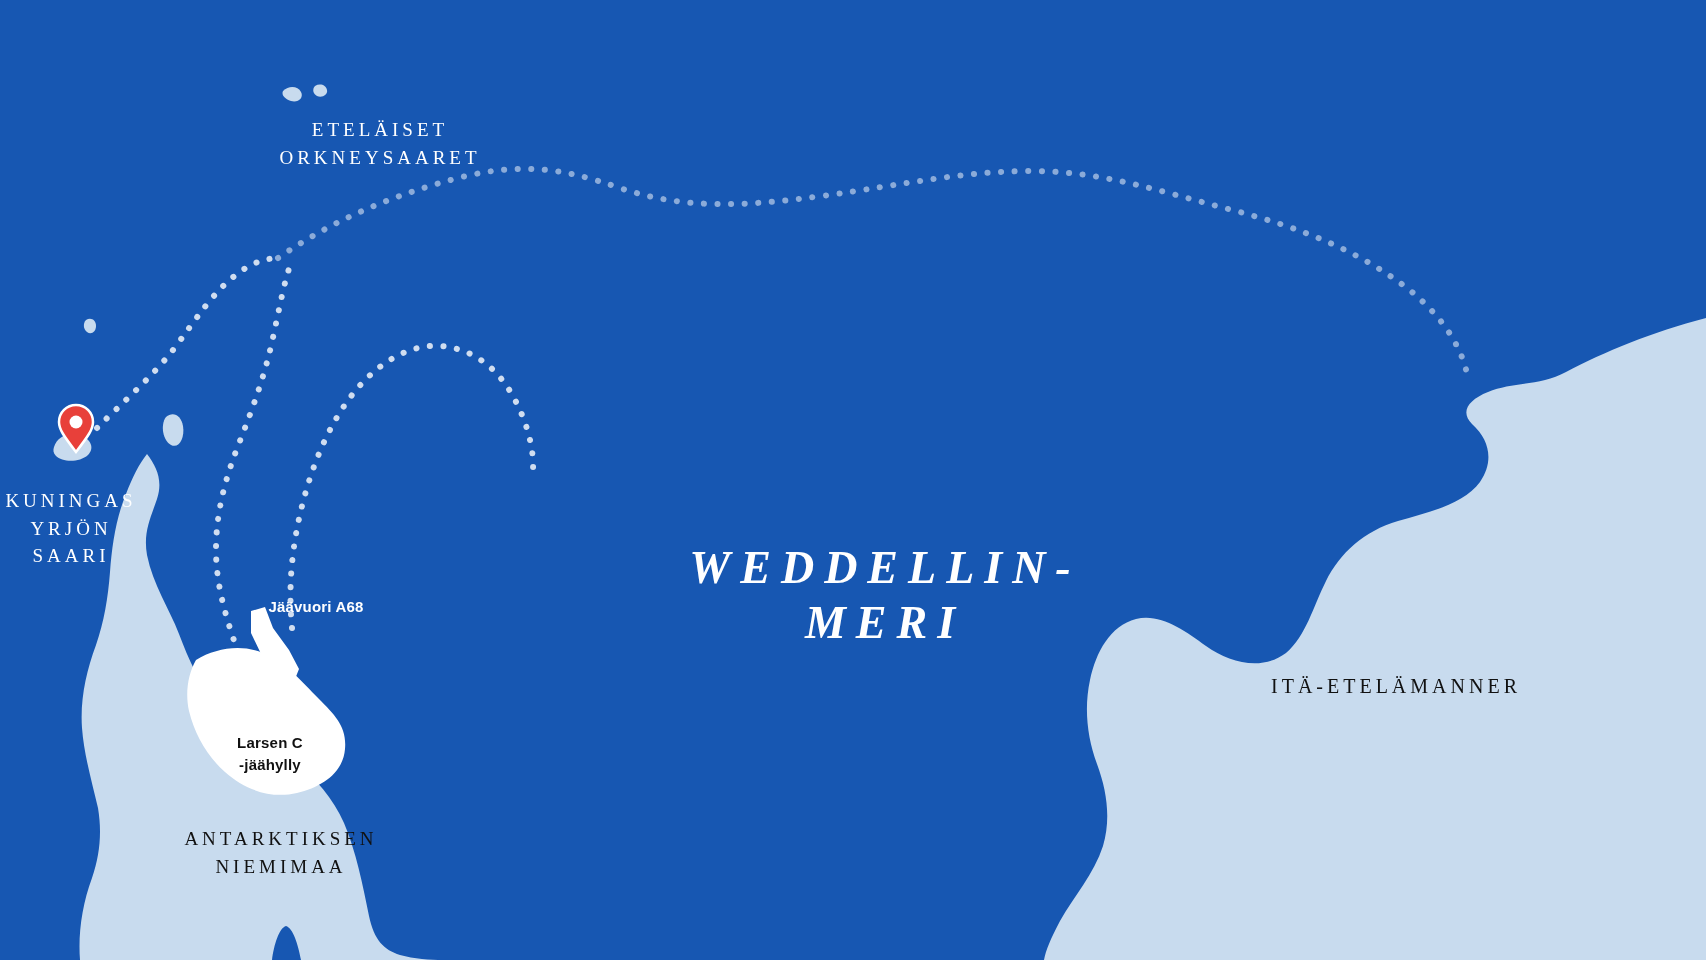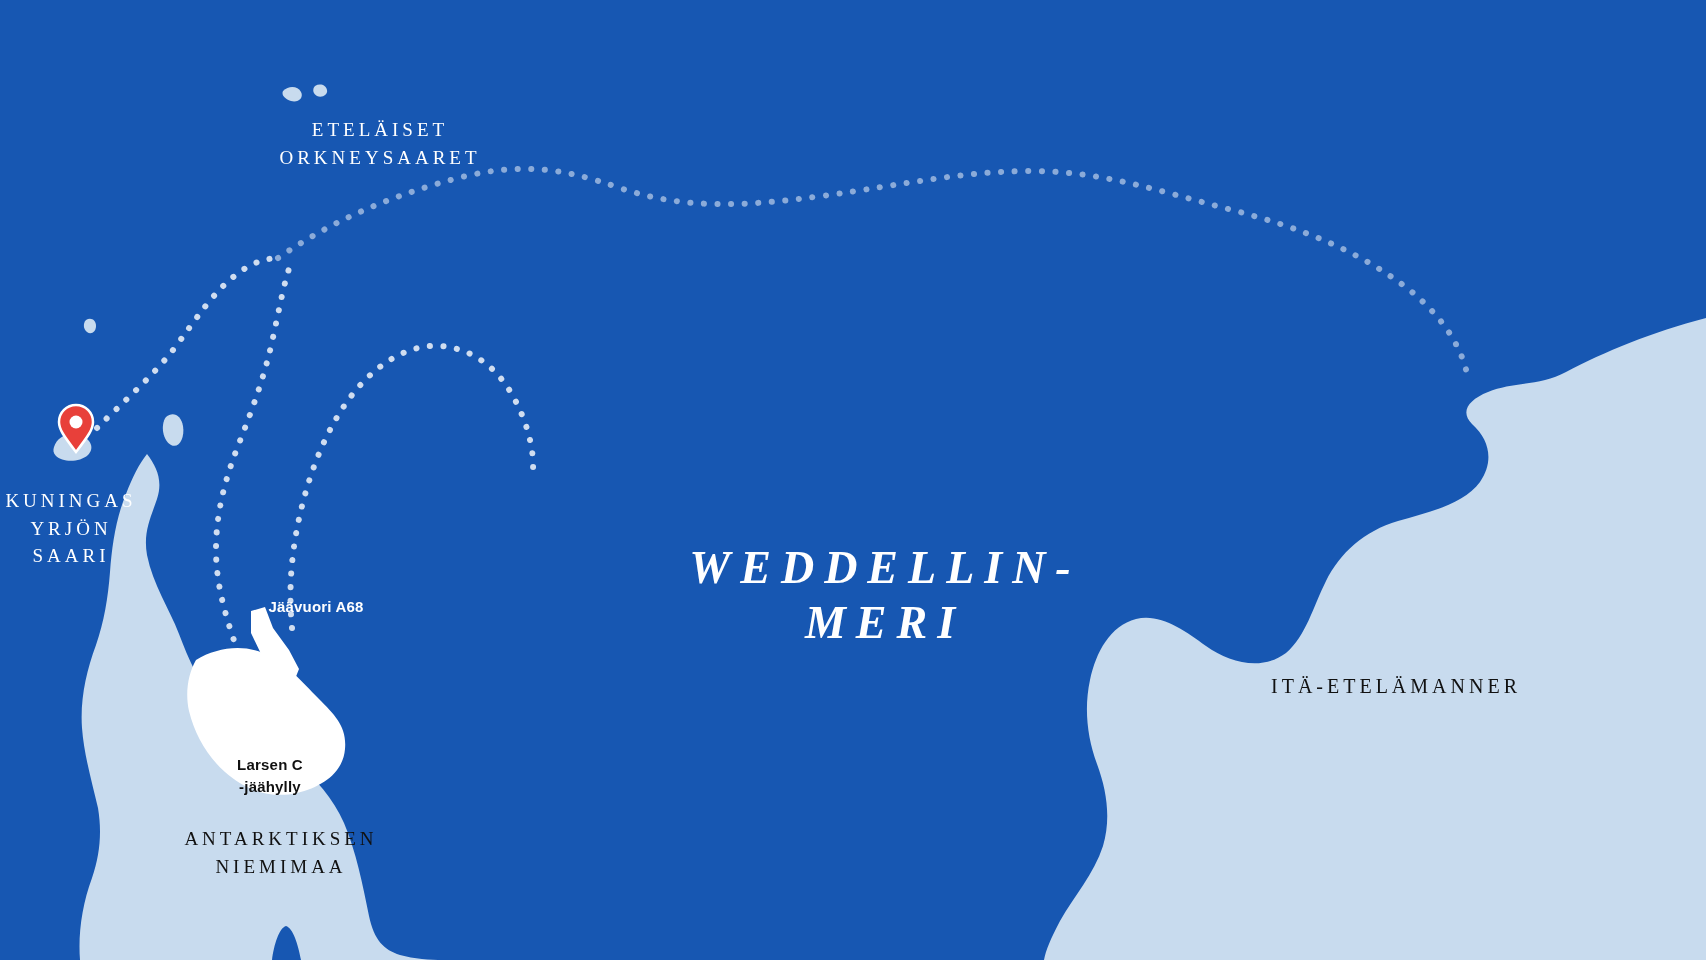--- a/index.html
+++ b/index.html
@@ -137,18 +137,18 @@
 
   <div class="lbl serifcaps light" style="left:71px;top:487px;">KUNINGAS
 YRJÖN
 SAARI</div>
 
   <div class="lbl serifcaps dark" style="left:1368px;top:672px;font-size:20px;margin-left:28px;">ITÄ-ETELÄMANNER</div>
 
   <div class="lbl serifcaps dark" style="left:281px;top:803px;margin-top:22px;">ANTARKTIKSEN
 NIEMIMAA</div>
 
-  <div class="lbl sansbold dark" style="left:270px;top:732px;margin-top:22px;">Larsen C
+  <div class="lbl sansbold dark" style="left:270px;top:732px;">Larsen C
 -jäähylly</div>
 
   <div class="lbl sansbold light" style="left:316px;top:596px;">Jäävuori A68</div>
 
 </div>
 
 </body></html>

